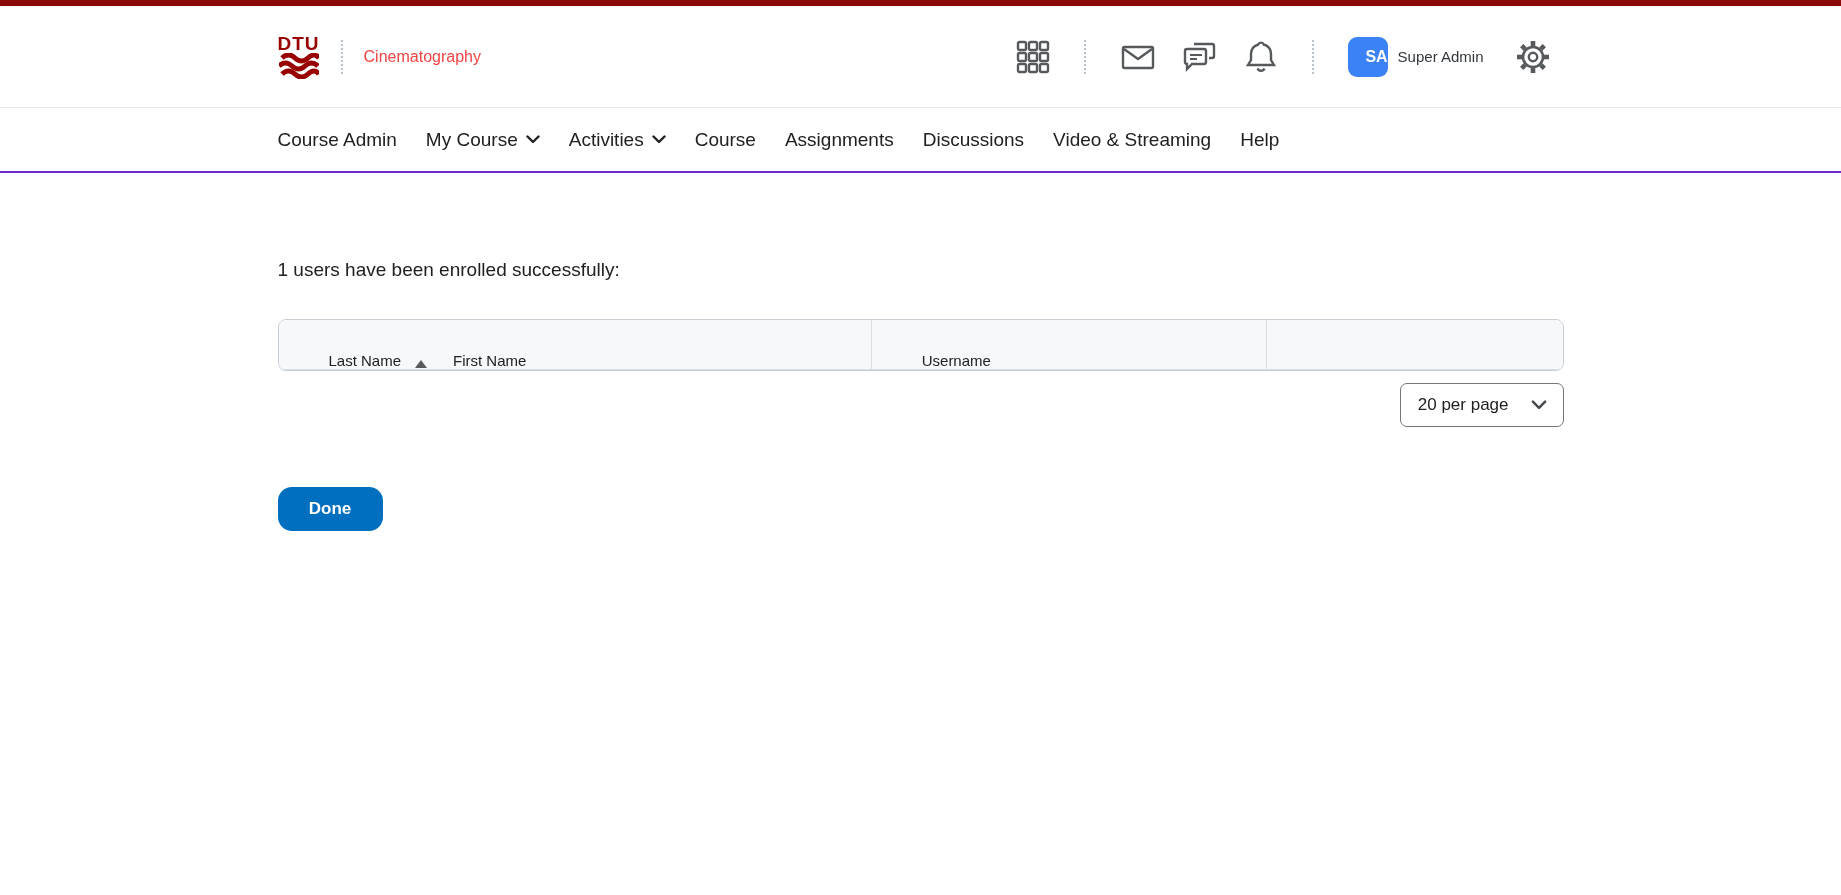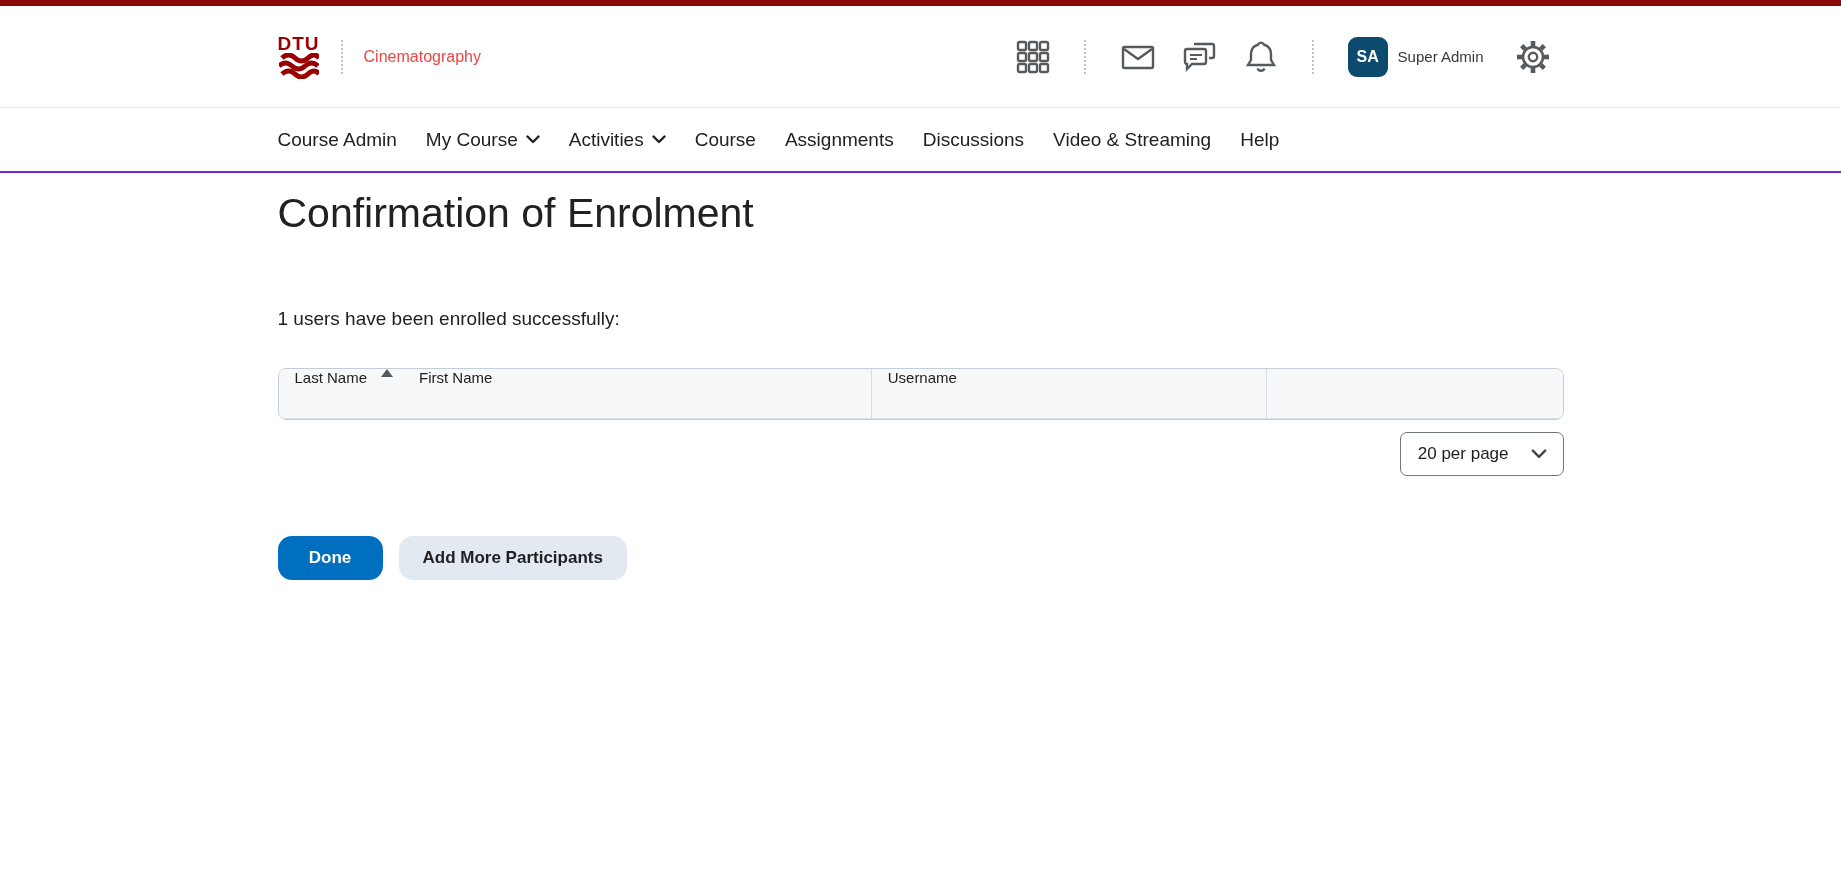--- a/index.html
+++ b/index.html
@@ -14,42 +14,42 @@
   .header { height:101px; background:#fff; }
   .header-inner { display:flex; align-items:center; height:100%; }
   .logo { display:flex; flex-direction:column; align-items:center; color:#990000; cursor:pointer; }
   .logo-text { font-weight:bold; font-size:19px; letter-spacing:1px; line-height:1; color:#990000; }
   .dot-sep { width:0; border-left:2px dotted #b9c3cc; height:34px; margin:0 21px; }
   .course-title { font-size:16px; color:#ef4444; cursor:pointer; }
   .header-spacer { flex:1; }
   .hicons { display:flex; align-items:center; }
   .hicon { color:#565a5c; display:flex; align-items:center; justify-content:center;
            margin:0 13px; cursor:pointer; background:none; border:none; }
-  .avatar { width:40px; height:40px; border-radius:9px; background:#0c4a6e; color:#fff;
-            font-weight:bold; font-size:16px; display:flex; align-items:center; justify-content:center;
+  .avatar { width:40px; height:40px; border-radius:9px; background:#3b82f6; color:#fff;
+            font-weight:bold; font-size:16px; display:flex; align-items:center; justify-content:flex-end;
             cursor:pointer; margin:0 10px 0 13px; }
   .user-name { font-size:15px; color:#33383c; margin-right:18px; cursor:pointer; }
 
   
   .nav { border-top:1px solid #e3e8ed; border-bottom:2px solid #6d28d9; background:#fff; }
   .nav-inner { display:flex; align-items:center; height:63px; }
   .nav-item { font-size:19px; color:#202122; margin-right:29px; display:flex; align-items:center;
               cursor:pointer; white-space:nowrap; }
   .nav-item .chev { margin-left:8px; display:inline-flex; color:#202122; }
 
   
   .main { padding-top:16px; }
   h1.page-title { font-size:41px; font-weight:400; color:#202122; line-height:1.2; }
   .enrol-message { font-size:19px; margin-top:70px; color:#202122; }
 
   .grid-table { margin-top:38px; border:1px solid #c6cdd4; border-radius:8px; overflow:hidden;
                 background:#fff; }
   .t-row { display:grid; grid-template-columns:46.2% 30.8% 23%; }
   .t-head { background:#f6f8fa; border-bottom:1px solid #d8dee4; }
-  .t-cell { padding:0 16px; display:flex; align-items:flex-start; font-size:17px; }
+  .t-cell { padding:0 16px; display:flex; align-items:flex-end; font-size:17px;margin-left:34px; }
   .t-head .t-cell { height:49px; font-size:15px; }
   .t-body .t-cell { height:68px; }
   .t-cell.bordered { border-right:1px solid #d8dee4; }
   .sort-tri { display:inline-block; width:0; height:0; border-left:6px solid transparent;
               border-right:6px solid transparent; border-bottom:8px solid #565a5c;
               margin:0 0 1px 14px; cursor:pointer; }
   .first-name-label { margin-left:26px; }
 
   .pager-row { display:flex; justify-content:flex-end; margin-top:12px; }
   .pager { display:flex; align-items:center; border:1px solid #70767a; border-radius:7px;
@@ -177,21 +177,20 @@
     <span class="nav-item">
         <span>Video &amp; Streaming</span>
       </span>
     <span class="nav-item">
         <span>Help</span>
       </span>
   </div>
 </div>
 
 <div class="container main">
-  <h1 class="page-title">Confirmation of Enrolment</h1>
 
   <div class="enrol-message">1 users have been enrolled successfully:</div>
 
   <div class="grid-table">
     <div class="t-row t-head">
       <div class="t-cell bordered">
         <span>Last Name</span>
         <span class="sort-tri"></span>
         <span class="first-name-label">First Name</span>
       </div>
@@ -205,15 +204,14 @@
       <span class="chev">
         <svg width="16" height="10" viewBox="0 0 14 9" fill="none" stroke="#44484b" stroke-width="2.2" stroke-linecap="round" stroke-linejoin="round">
             <polyline points="1.5,1.5 7,7 12.5,1.5"></polyline>
           </svg>
       </span>
     </div>
   </div>
 
   <div class="actions">
     <button class="btn btn-primary">Done</button>
-    <button class="btn btn-secondary">Add More Participants</button>
   </div>
 </div>
 
 </body></html>

